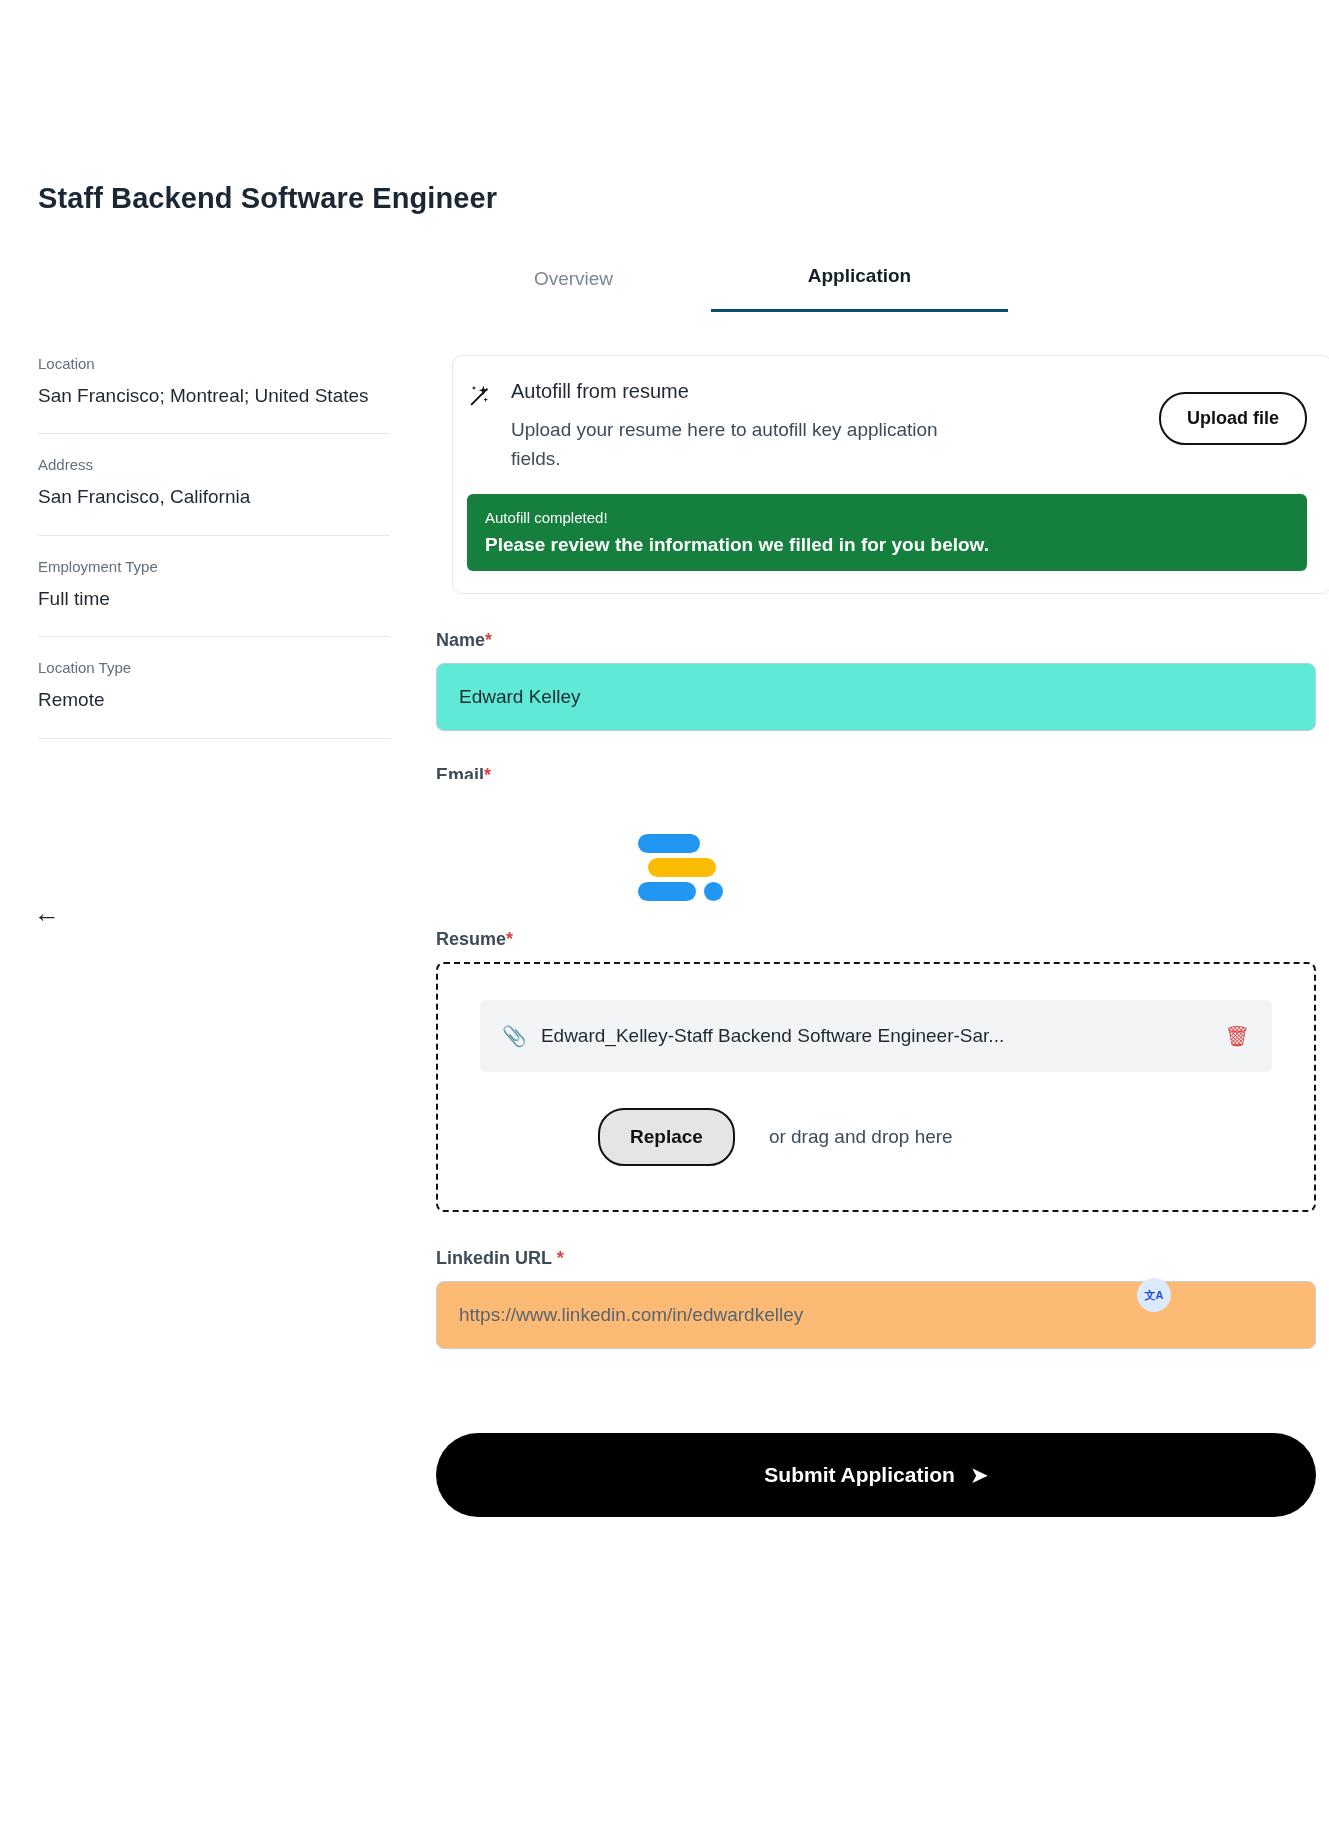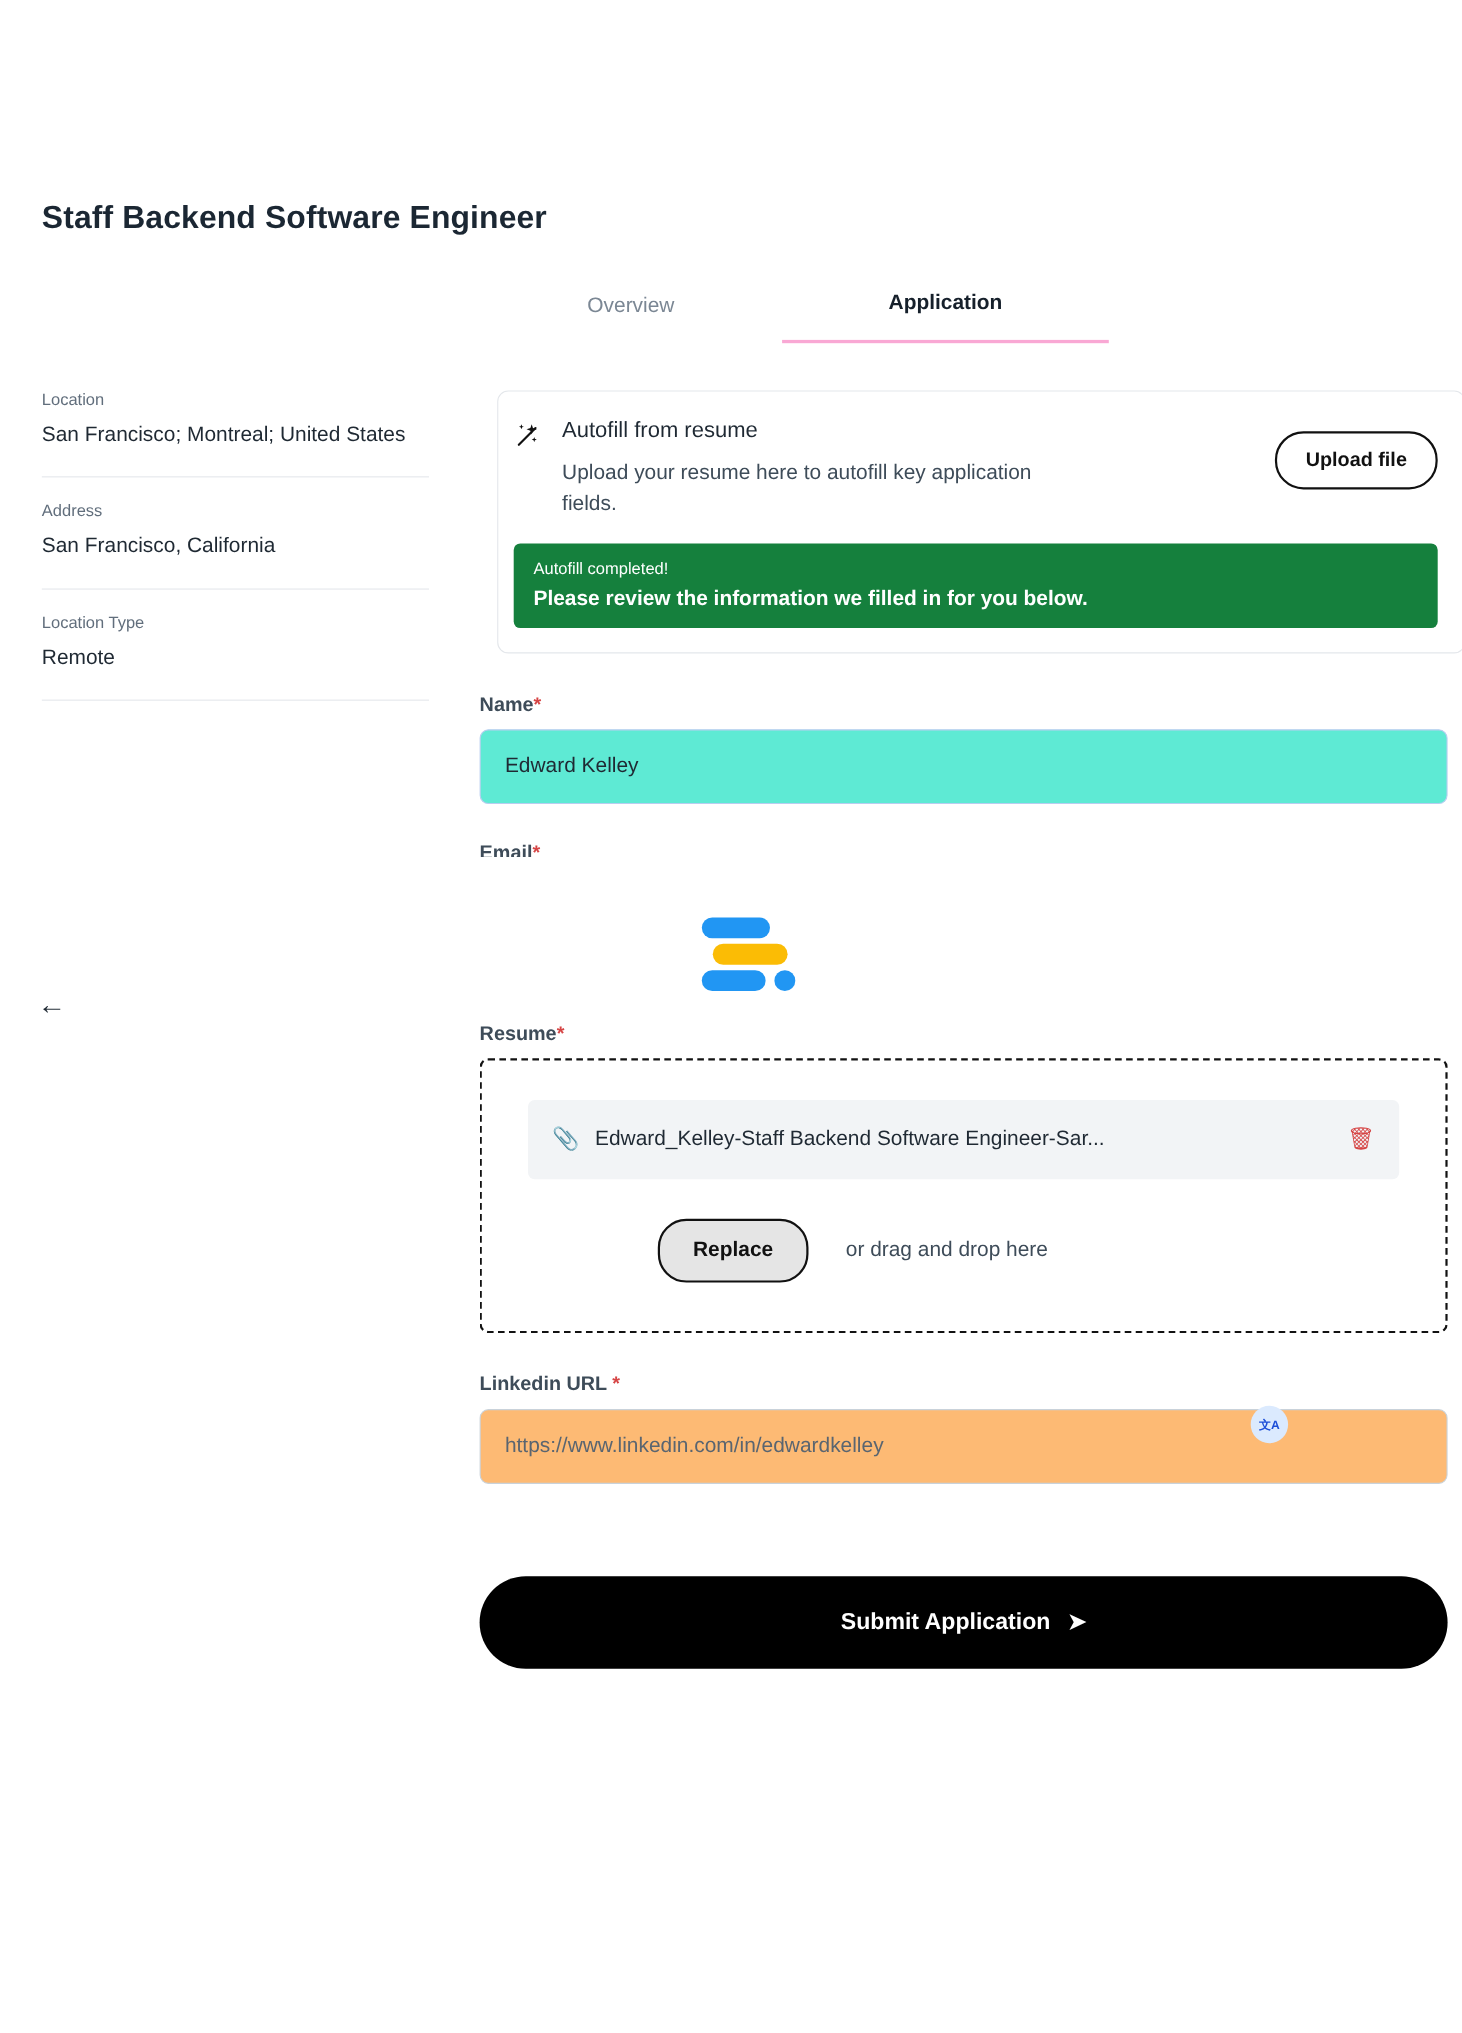--- a/index.html
+++ b/index.html
@@ -46,21 +46,21 @@
     font-size: 19px;
     color: #7b8794;
     padding-bottom: 22px;
     width: 275px;
     text-align: center;
     cursor: pointer;
   }
   .tab.active {
     color: #16202b;
     font-weight: bold;
-    border-bottom: 3px solid #f9a8d4;
+    border-bottom: 3px solid #0c4a6e;
     width: 297px;
   }
 
   
   .sidebar {
     position: absolute;
     left: 38px;
     top: 355px;
     width: 352px;
   }
@@ -359,20 +359,24 @@
   </div>
 
   <div class="sidebar">
     <div class="side-row">
       <div class="side-label">Location</div>
       <div class="side-value">San Francisco; Montreal; United States</div>
     </div>
     <div class="side-row">
       <div class="side-label">Address</div>
       <div class="side-value">San Francisco, California</div>
+    </div>
+    <div class="side-row">
+      <div class="side-label">Employment Type</div>
+      <div class="side-value">Full time</div>
     </div>
     <div class="side-row">
       <div class="side-label">Location Type</div>
       <div class="side-value">Remote</div>
     </div>
   </div>
 
   <div class="back-arrow">←</div>
 
   <div class="main">

